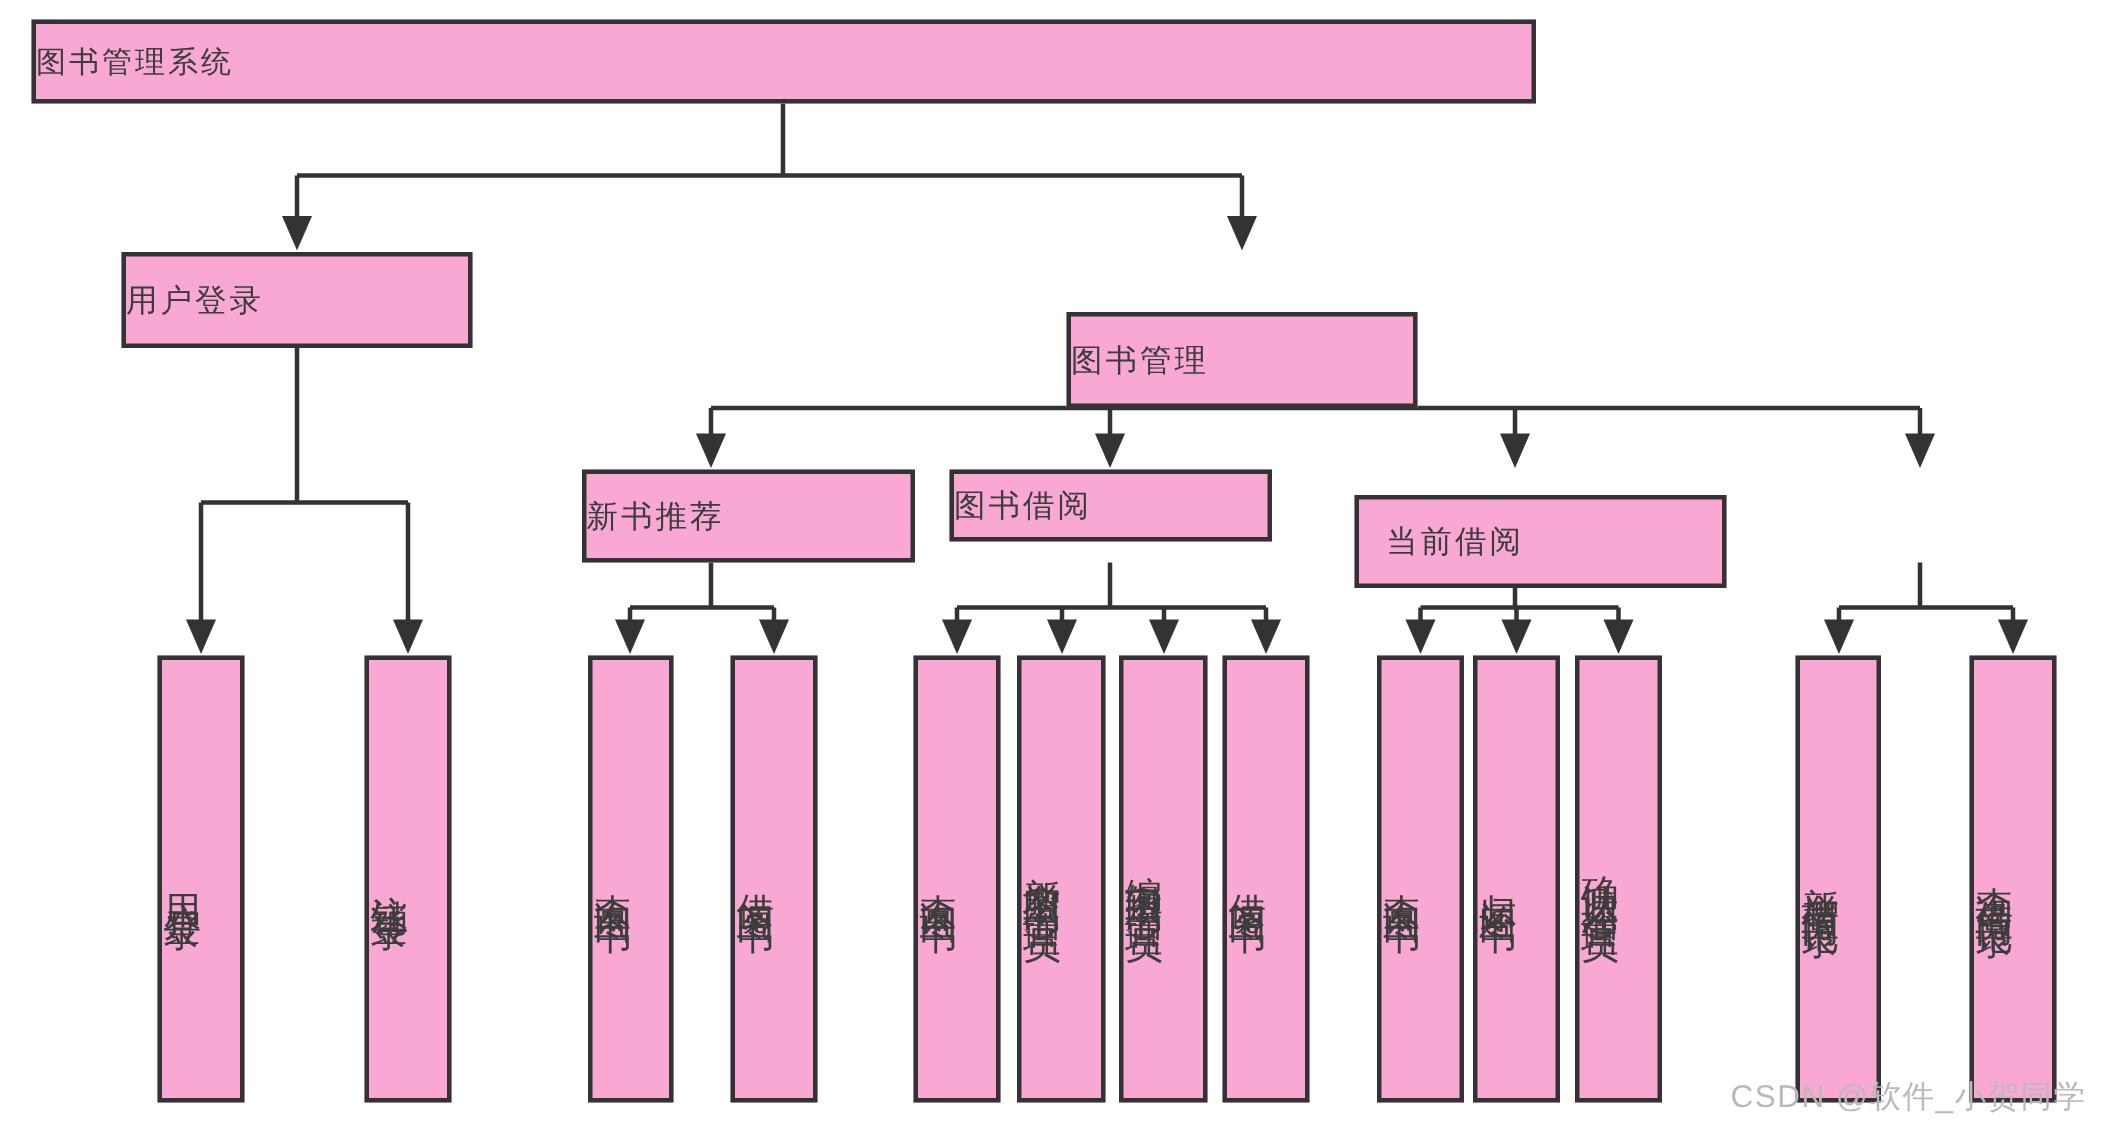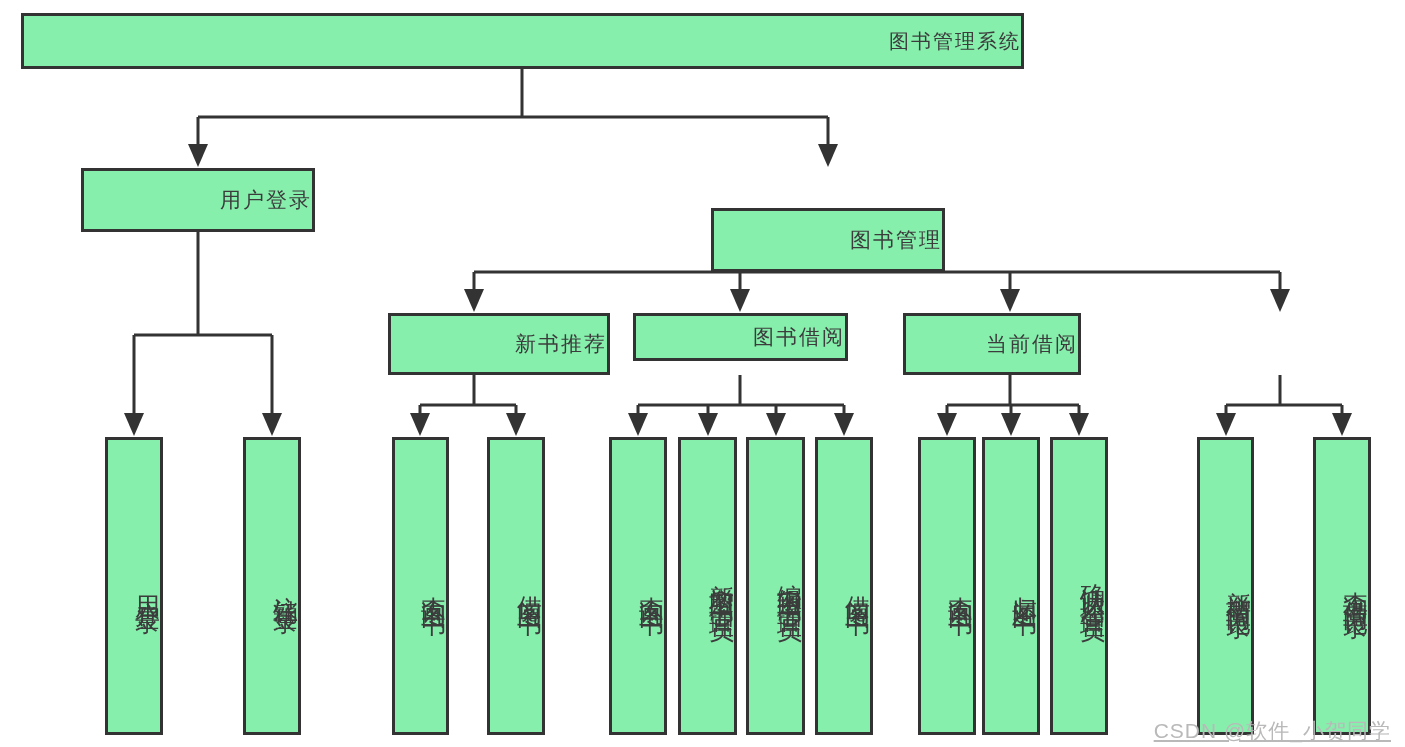--- a/index.html
+++ b/index.html
@@ -2,32 +2,32 @@
 <html><head>
 <meta charset="utf-8">
 <style>
   html,body{margin:0;padding:0;background:#ffffff;}
   .canvas{
     position:relative;width:1405px;height:747px;background:#ffffff;overflow:hidden;
     font-family:"Liberation Sans","DejaVu Sans",sans-serif;color:#3a3a3a;
   }
   .connectors{position:absolute;left:0;top:0;width:1405px;height:747px;}
   .box{
-    position:absolute;border:3px solid #333333;background:#86efac;
-    display:flex;align-items:center;justify-content:flex-end;box-sizing:border-box;
+    position:absolute;border:3px solid #333333;background:#f9a8d4;
+    display:flex;align-items:center;justify-content:flex-start;box-sizing:border-box;
   }
   .hlabel{font-size:21px;letter-spacing:2px;color:#3c3c3c;white-space:nowrap;}
   .root-box .hlabel{font-size:20px;}
   .vbox .vlabel{
     writing-mode:vertical-rl;text-orientation:mixed;
     font-size:25px;letter-spacing:5px;line-height:1;color:#3c3c3c;
   }
   .watermark{
     position:absolute;right:14px;bottom:2px;font-size:21px;letter-spacing:1px;
-    color:#b9b9b9;white-space:nowrap;text-decoration:underline;
+    color:#b9b9b9;white-space:nowrap;
   }
 </style>
 </head>
 <body>
 
 <div class="canvas">
 
   <svg class="connectors" viewBox="0 0 1405 747" xmlns="http://www.w3.org/2000/svg">
 
     <path d="M522 69 V117 M198 117 H828 M198 117 V145 M828 117 V145" fill="none" stroke="#333333" stroke-width="3"></path>
@@ -74,21 +74,21 @@
   <div class="box" style="left:711px;top:168px;width:234px;height:64px;margin-top:40px;">
     <span class="hlabel">图书管理</span>
   </div>
 
   <div class="box" style="left:363px;top:313px;width:222px;height:62px;margin-left:25px;">
     <span class="hlabel">新书推荐</span>
   </div>
   <div class="box" style="left:633px;top:313px;width:215px;height:48px;">
     <span class="hlabel">图书借阅</span>
   </div>
-  <div class="box" style="left:903px;top:313px;width:178px;height:62px;">
+  <div class="box" style="left:903px;top:330px;width:248px;height:62px;padding-left:18px;">
     <span class="hlabel">当前借阅</span>
   </div>
 
   <div class="box vbox" style="left:105px;top:437px;width:58px;height:298px;">
     <span class="vlabel">用户登录</span>
   </div>
   <div class="box vbox" style="left:243px;top:437px;width:58px;height:298px;">
     <span class="vlabel">注销登录</span>
   </div>
 

